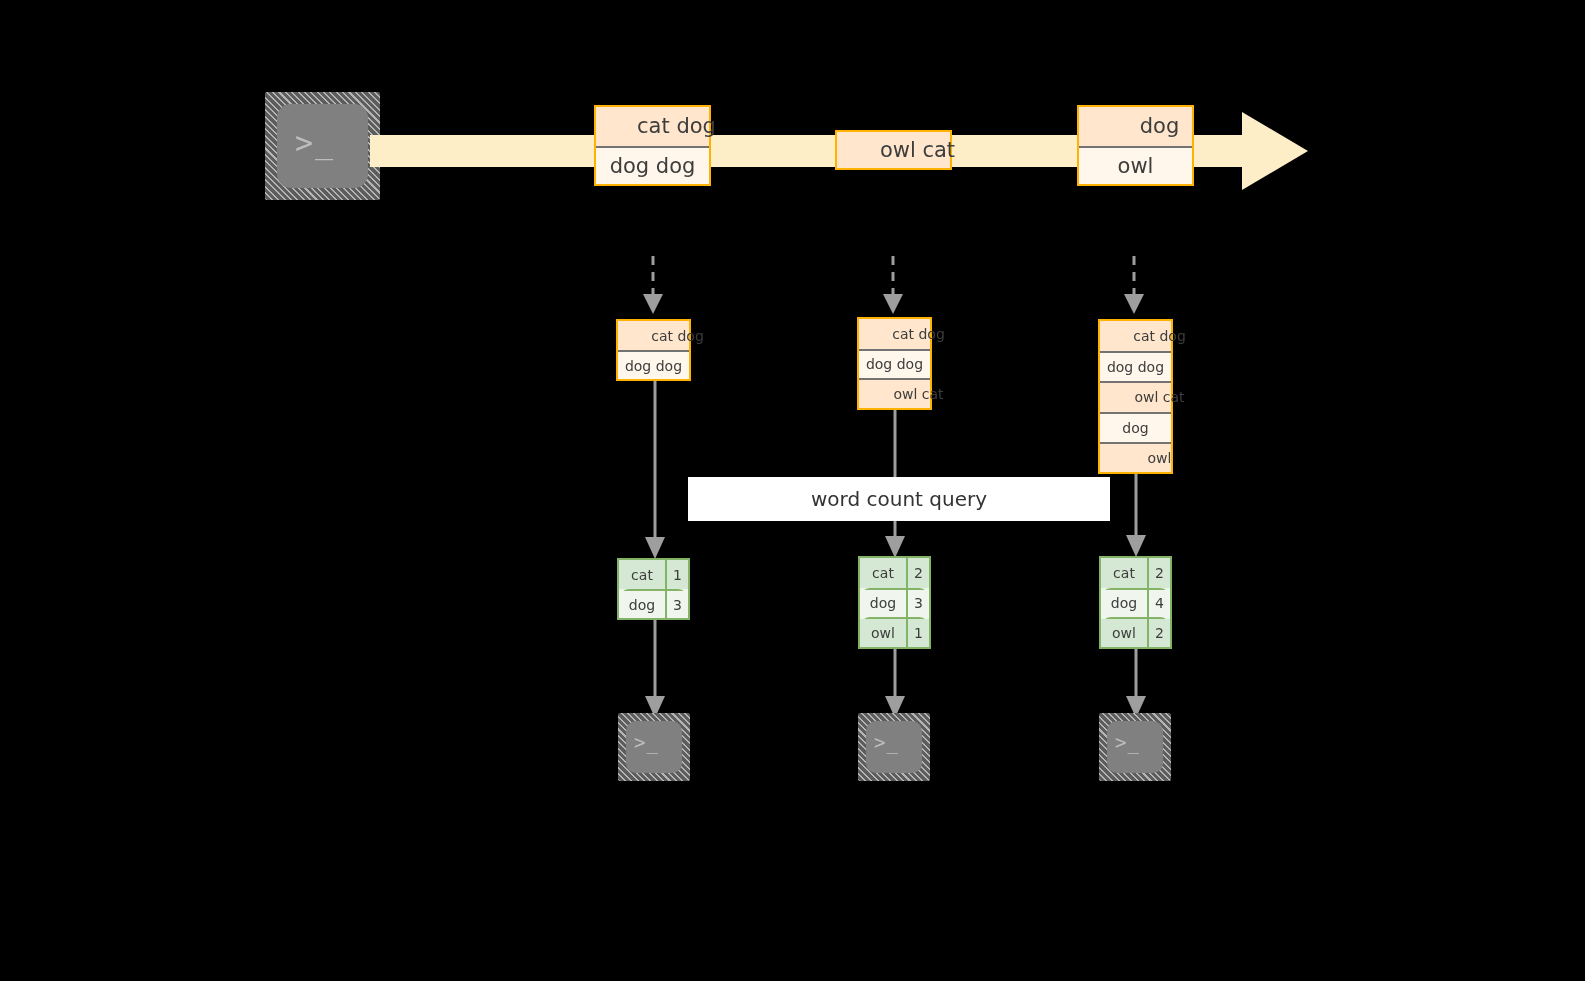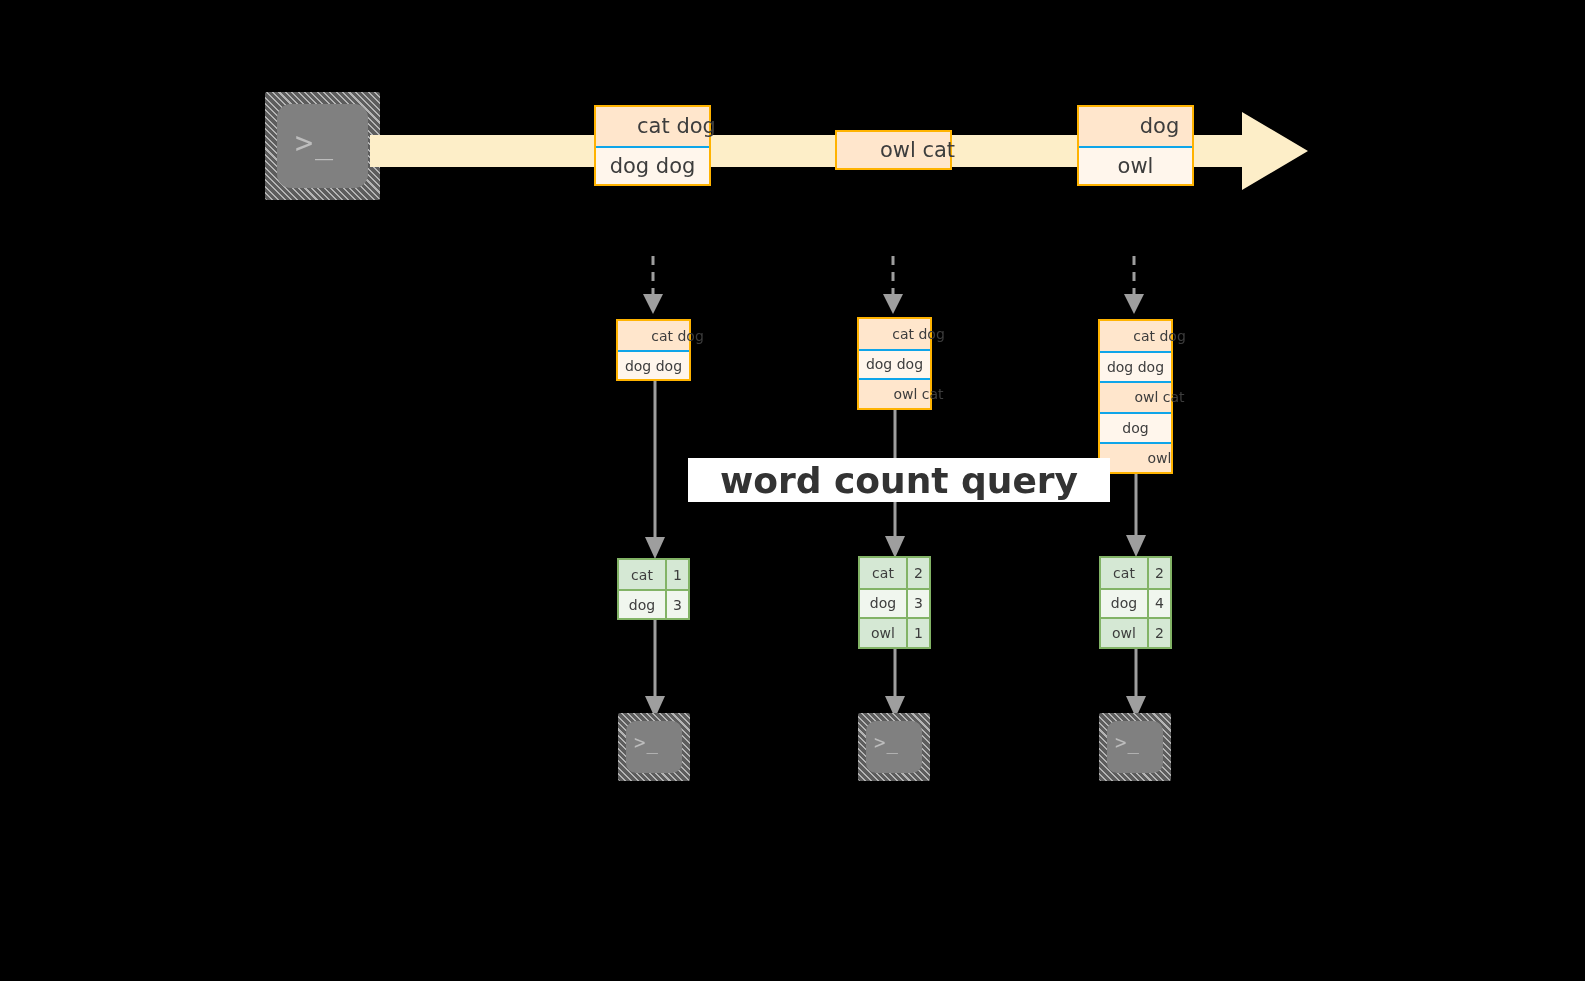--- a/index.html
+++ b/index.html
@@ -56,37 +56,38 @@
     border: 2px solid #ffb300;
     background: #fff3e4;
   }
   .ebox .row {
     box-sizing: border-box;
     display: flex;
     align-items: center;
     justify-content: center;
     color: #3d3d3d;
     white-space: nowrap;
-    border-top: 2px solid #0ea5e9;
+    border-top: 2px solid #737373;
   }
   .ebox .row:first-child { border-top: none; }
   .ebox .row.a { background: #ffe6cc; padding-left: 48px; }
   .ebox .row.b { background: #fff6ec; }
 
   
   .gtable {
     position: absolute;
     box-sizing: border-box;
     border: 2px solid #82b366;
     background: #eef5e9;
   }
   .gtable .trow {
     box-sizing: border-box;
     display: flex;
     border-top: 2px solid #82b366;
+    border-radius: 10px;
   }
   .gtable .trow:first-child { border-top: none; }
   .gtable .trow.a .tc { background: #d5e8d4; }
   .gtable .trow.b .tc { background: #f0f6ee; }
   .gtable .tc {
     box-sizing: border-box;
     display: flex;
     align-items: center;
     justify-content: center;
     color: #3d3d3d;
@@ -255,15 +256,15 @@
     <line x1="14" y1="0" x2="14" y2="53" stroke="#9e9e9e" stroke-width="3"></line>
     <polygon points="14,69 4,47 24,47" fill="#9e9e9e"></polygon>
   </svg>
 
   <div class="term" style="left:1099px; top:713px; width:72px; height:68px;">
     <div class="hatch"></div>
     <div class="face" style="left:8px; top:8px; right:8px; bottom:8px; border-radius:10px;"></div>
     <div class="glyph" style="left:16px; top:20px; font-size:19px; letter-spacing:1px;">&gt;_</div>
   </div>
 
-  <div class="qlabel" style="left:688px; top:458px; width:422px; height:44px; font-size:36px;font-weight:bold;">word count query</div>
+  <div class="qlabel" style="left:688px; top:477px; width:422px; height:44px; font-size:20px;">word count query</div>
 
 </div>
 
 </body></html>

